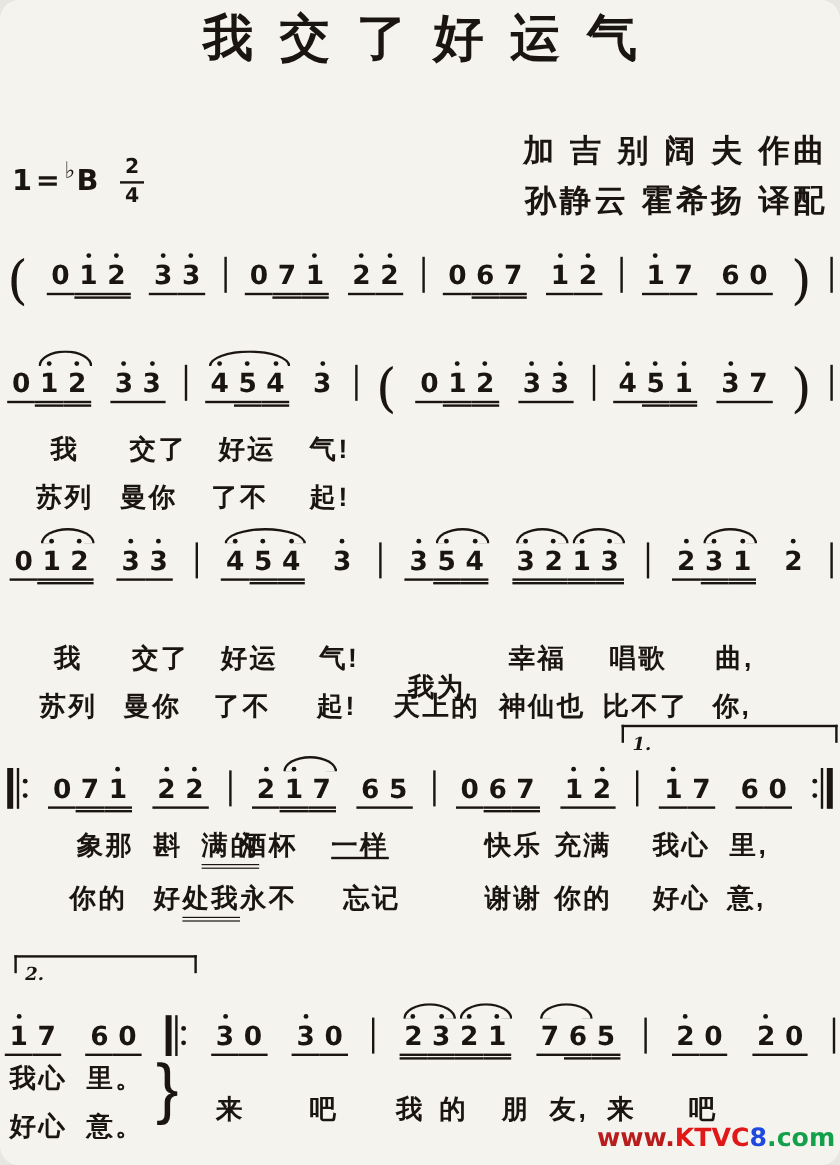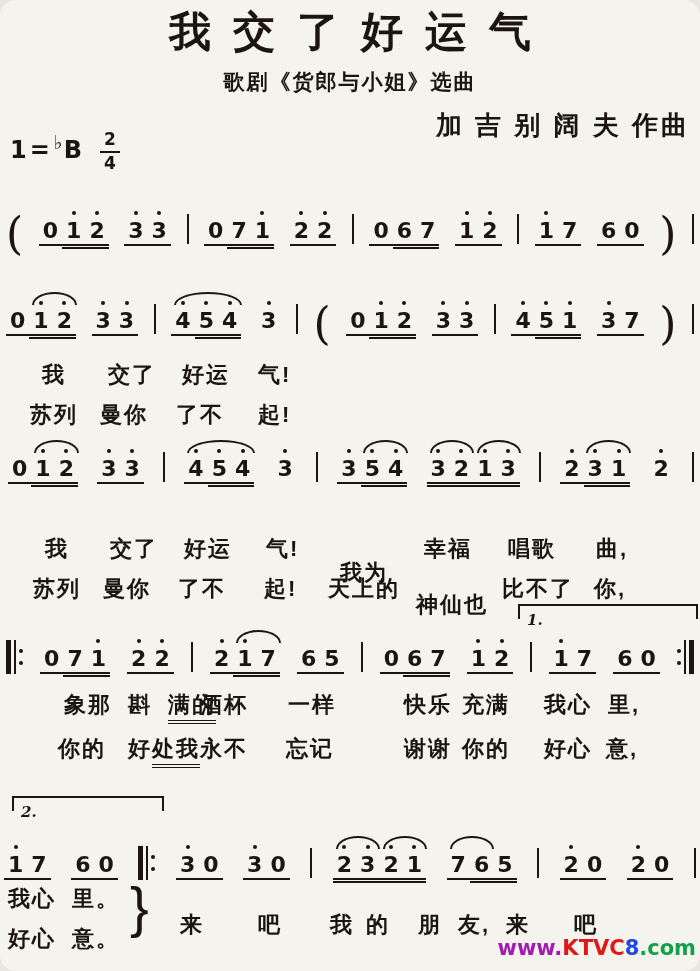--- a/index.html
+++ b/index.html
@@ -48,33 +48,33 @@
   .lyric{position:absolute;font-weight:bold;font-size:22px;letter-spacing:2px;white-space:nowrap;}
   .lyric.u{border-bottom:4px double currentColor;}
   .wm{position:absolute;font-family:"DejaVu Sans",sans-serif;font-weight:bold;font-size:21px;
       letter-spacing:0;white-space:nowrap;}
 </style>
 </head>
 <body>
 
 <div class="page">
   <div class="title">我交了好运气</div>
-  <div class="subtitle">歌剧《货郎与小姐》选曲</div>
   <div class="keysig">
     <span>1</span>
     <span class="keq">=</span>
     <span class="kflat">♭</span>
     <span class="knote">B</span>
     <span class="meter">
       <span class="num">2</span>
       <span class="den">4</span>
     </span>
   </div>
   <div class="credits">
     <div>加 吉 别 阔 夫 作曲</div>
+    <div>孙静云  霍希扬 译配</div>
   </div>
   <div id="score">
       <div class="score-line" style="top: 212px; left: 6px; width: 688px;">
         <span class="paren">(</span>
         <span class="grp">
           <span class="note u1">0</span>
           <span class="note u2">1<span class="dt"></span></span>
           <span class="note u2">2<span class="dt"></span></span>
         </span>
         <span class="grp">
@@ -338,28 +338,28 @@
       <span class="lyric" style="left: 266px; top: 534px;">气!</span>
       <span class="lyric" style="left: 340px; top: 558px;">我为</span>
       <span class="lyric" style="left: 424px; top: 534px;">幸福</span>
       <span class="lyric" style="left: 508px; top: 534px;">唱歌</span>
       <span class="lyric" style="left: 596px; top: 534px;">曲,</span>
       <span class="lyric" style="left: 33px; top: 574px;">苏列</span>
       <span class="lyric" style="left: 103px; top: 574px;">曼你</span>
       <span class="lyric" style="left: 178px; top: 574px;">了不</span>
       <span class="lyric" style="left: 264px; top: 574px;">起!</span>
       <span class="lyric" style="left: 328px; top: 574px; font-family: Liberation Serif, serif;">天上的</span>
-      <span class="lyric" style="left: 416px; top: 590px;">神仙也</span>
+      <span class="lyric" style="left: 416px; top: 574px;">神仙也</span>
       <span class="lyric" style="left: 502px; top: 574px;">比不了</span>
       <span class="lyric" style="left: 594px; top: 574px;">你,</span>
       <span class="lyric" style="left: 64px; top: 690px;">象那</span>
       <span class="lyric" style="left: 128px; top: 690px;">斟</span>
       <span class="lyric u" style="left: 168px; top: 690px;">满的</span>
       <span class="lyric" style="left: 200px; top: 690px;">酒杯</span>
-      <span class="lyric" style="left: 288px; top: 690px;">一样</span>
+      <span class="lyric" style="left: 276px; top: 690px; text-decoration: underline;">一样</span>
       <span class="lyric" style="left: 404px; top: 690px;">快乐</span>
       <span class="lyric" style="left: 462px; top: 690px;">充满</span>
       <span class="lyric" style="left: 544px; top: 690px;">我心</span>
       <span class="lyric" style="left: 608px; top: 690px;">里,</span>
       <span class="lyric" style="left: 58px; top: 734px;">你的</span>
       <span class="lyric" style="left: 128px; top: 734px;">好</span>
       <span class="lyric u" style="left: 152px; top: 734px;">处我</span>
       <span class="lyric" style="left: 200px; top: 734px;">永不</span>
       <span class="lyric" style="left: 286px; top: 734px;">忘记</span>
       <span class="lyric" style="left: 404px; top: 734px;">谢谢</span>
@@ -373,14 +373,14 @@
       <span class="lyric" style="left: 130px; top: 874px; font-size: 56px; font-weight: normal;">}</span>
       <span class="lyric" style="left: 180px; top: 910px;">来</span>
       <span class="lyric" style="left: 258px; top: 910px;">吧</span>
       <span class="lyric" style="left: 330px; top: 910px;">我</span>
       <span class="lyric" style="left: 366px; top: 910px;">的</span>
       <span class="lyric" style="left: 418px; top: 910px;">朋</span>
       <span class="lyric" style="left: 458px; top: 910px;">友,</span>
       <span class="lyric" style="left: 506px; top: 910px;">来</span>
       <span class="lyric" style="left: 574px; top: 910px;">吧</span>
     </div>
-  <div id="watermark" class="wm" style="right: 4px; top: 936px;"><span style="color: #a21caf; margin-top: 48px;">www.</span><span style="color: rgb(224, 24, 24);">KTVC</span><span style="color: rgb(31, 72, 224);">8</span><span style="color: rgb(19, 160, 74);">.com</span></div>
+  <div id="watermark" class="wm" style="right: 4px; top: 936px;"><span style="color: #b91c1c; margin-top: 48px;">www.</span><span style="color: rgb(224, 24, 24);">KTVC</span><span style="color: rgb(31, 72, 224);">8</span><span style="color: rgb(19, 160, 74);">.com</span></div>
 </div>
 
 </body></html>

